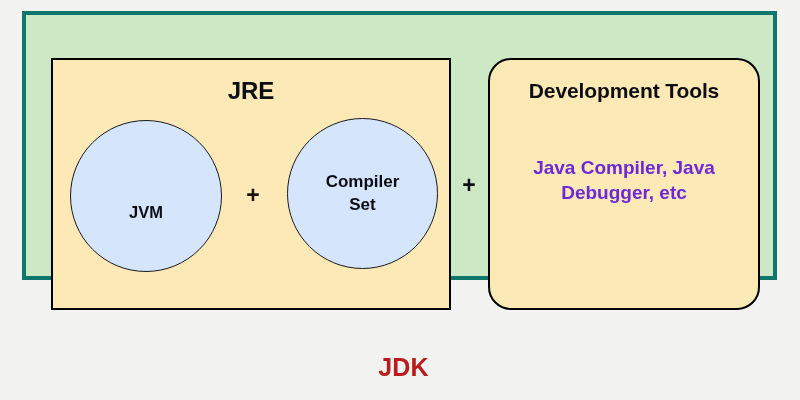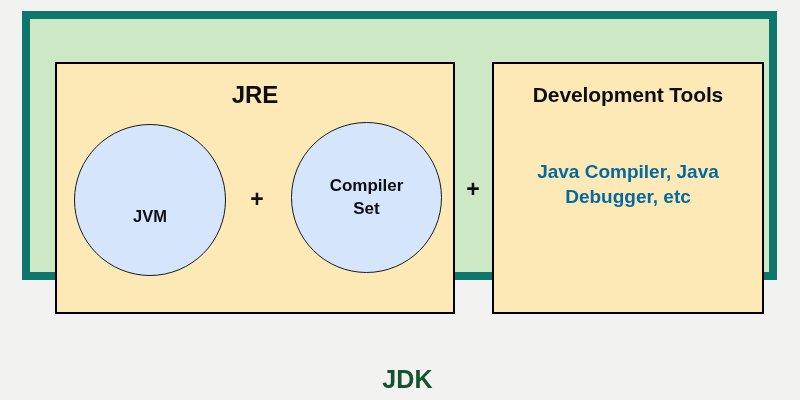--- a/index.html
+++ b/index.html
@@ -22,54 +22,54 @@
 
   
   .jdk-box {
     position: absolute;
     left: 22px;
     top: 11px;
     width: 755px;
     height: 269px;
     box-sizing: border-box;
     background: #cde8c4;
-    border: 8px solid #0f766e;
+    border: 4px solid #0f766e;
     padding-left: 46px;
   }
   .jdk-label {
     position: absolute;
     left: 0;
     top: 338px;
     width: 755px;
     text-align: center;
     font-size: 25px;
     font-weight: bold;
-    color: #14532d;
+    color: #b91c1c;
     letter-spacing: 0.2px;
-    margin-top: 8px;
   }
 
   
   .panel {
     position: absolute;
     box-sizing: border-box;
     background: #fde9b5;
     border: 2px solid #000000;
   }
   .panel-jre {
     left: 25px;
     top: 43px;
     width: 400px;
     height: 252px;
   }
   .panel-devtools {
     left: 462px;
     top: 43px;
     width: 272px;
     height: 252px;
+    border-radius: 23px;
   }
 
   .panel-title {
     position: absolute;
     left: 0;
     width: 100%;
     text-align: center;
     font-weight: bold;
     color: #0d0d14;
   }
@@ -84,21 +84,21 @@
   }
   .panel-body {
     position: absolute;
     left: 8px;
     width: calc(100% - 16px);
     top: 95px;
     text-align: center;
     font-size: 19px;
     font-weight: bold;
     line-height: 1.32;
-    color: #0369a1;
+    color: #6d28d9;
   }
 
   
   .circle {
     position: absolute;
     box-sizing: border-box;
     background: #d4e5fc;
     border: 1.5px solid #1a1a22;
     border-radius: 50%;
     display: flex;

